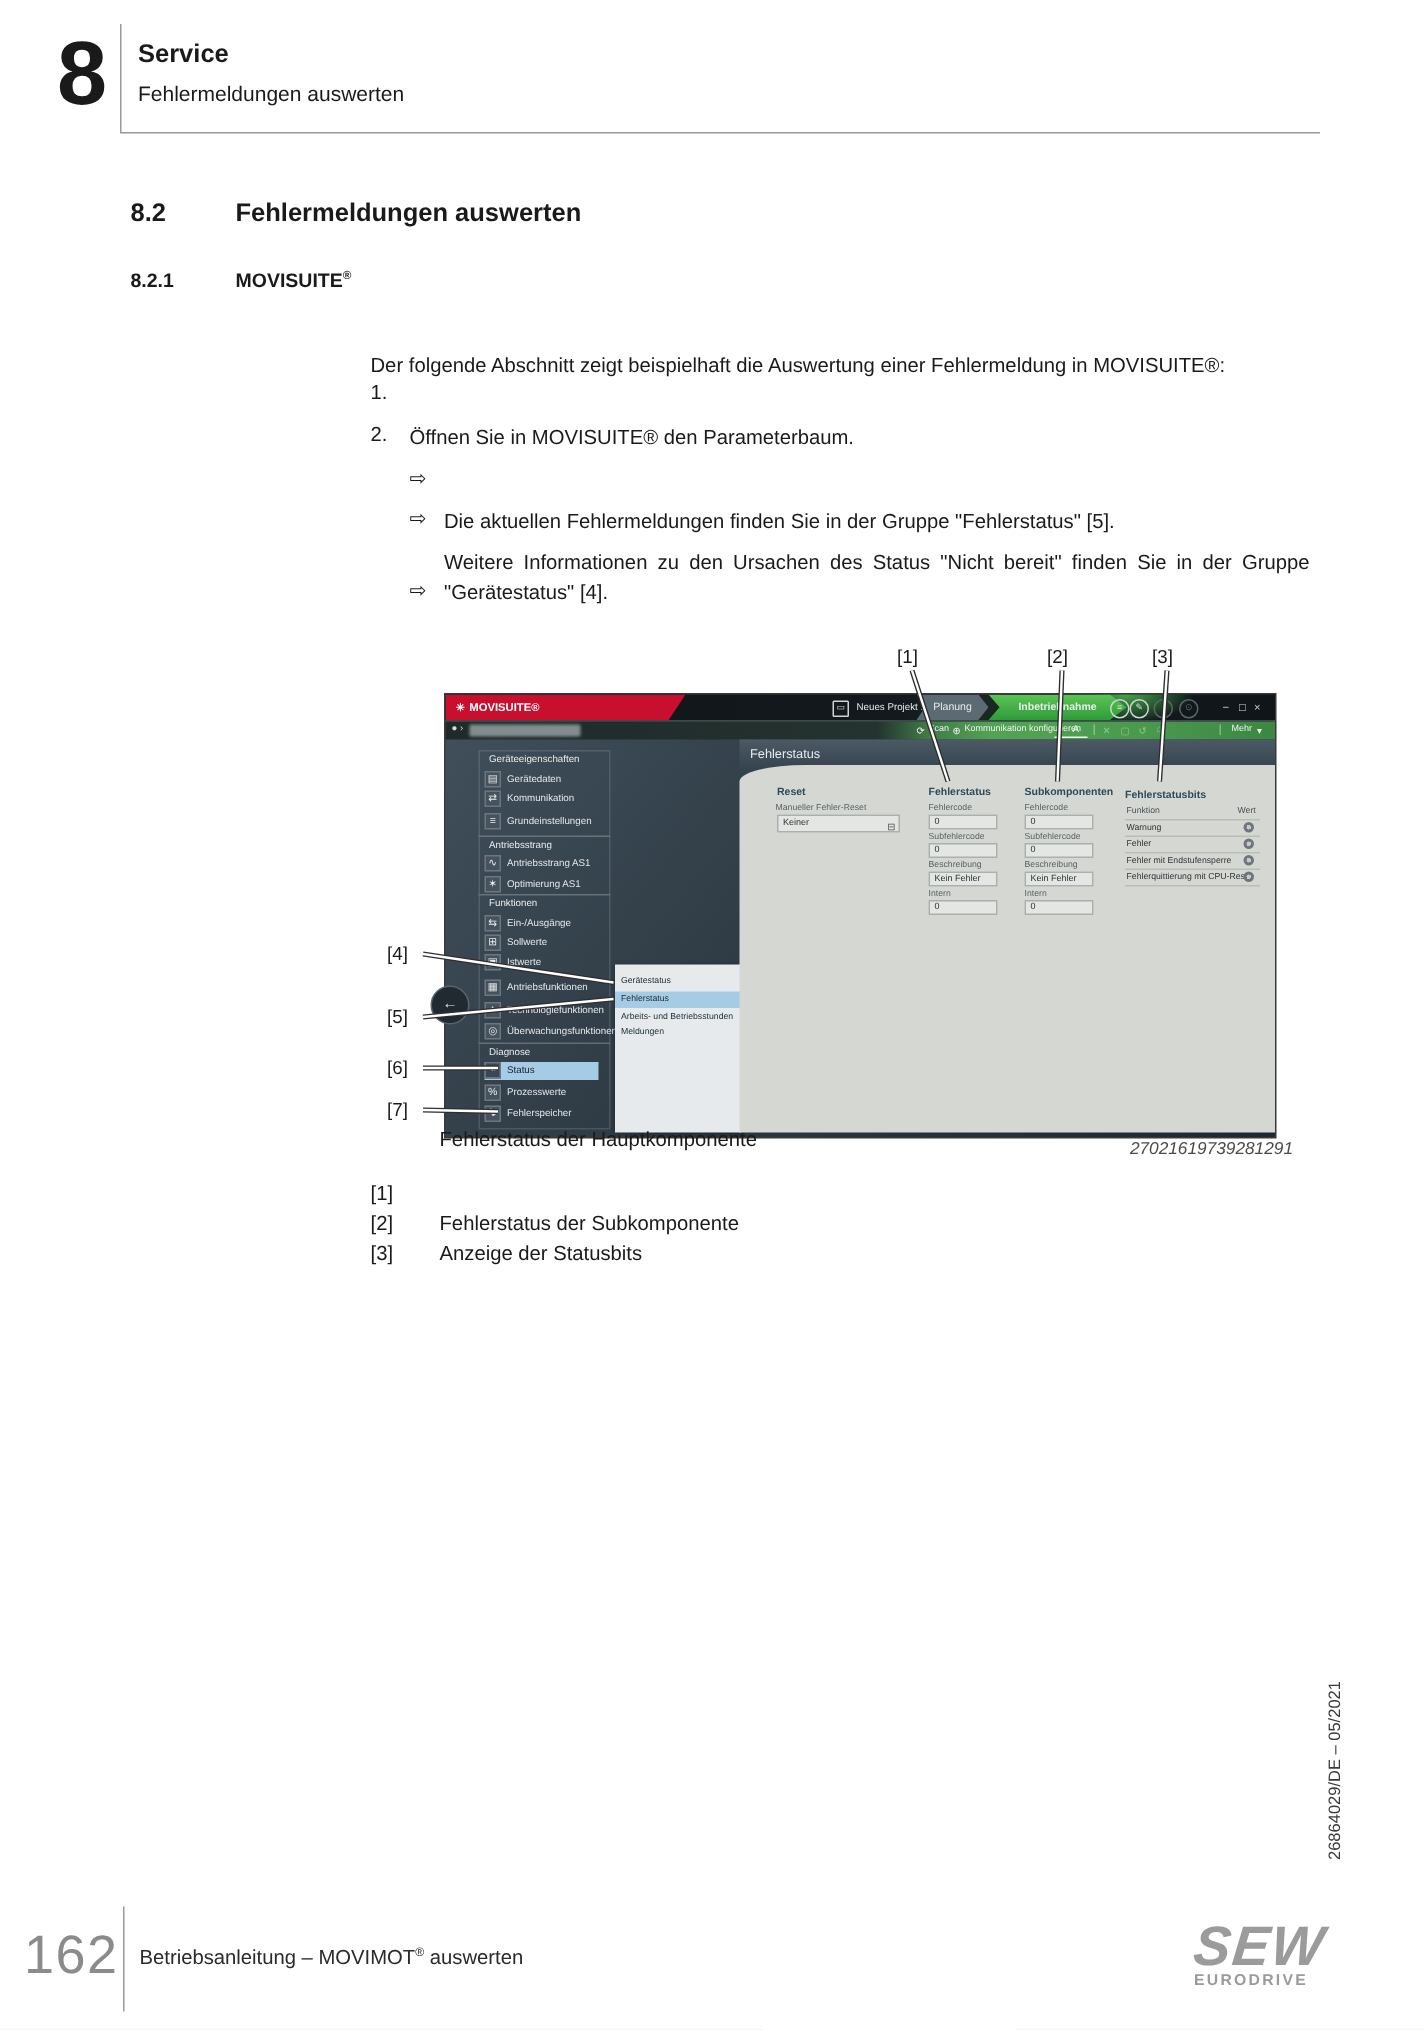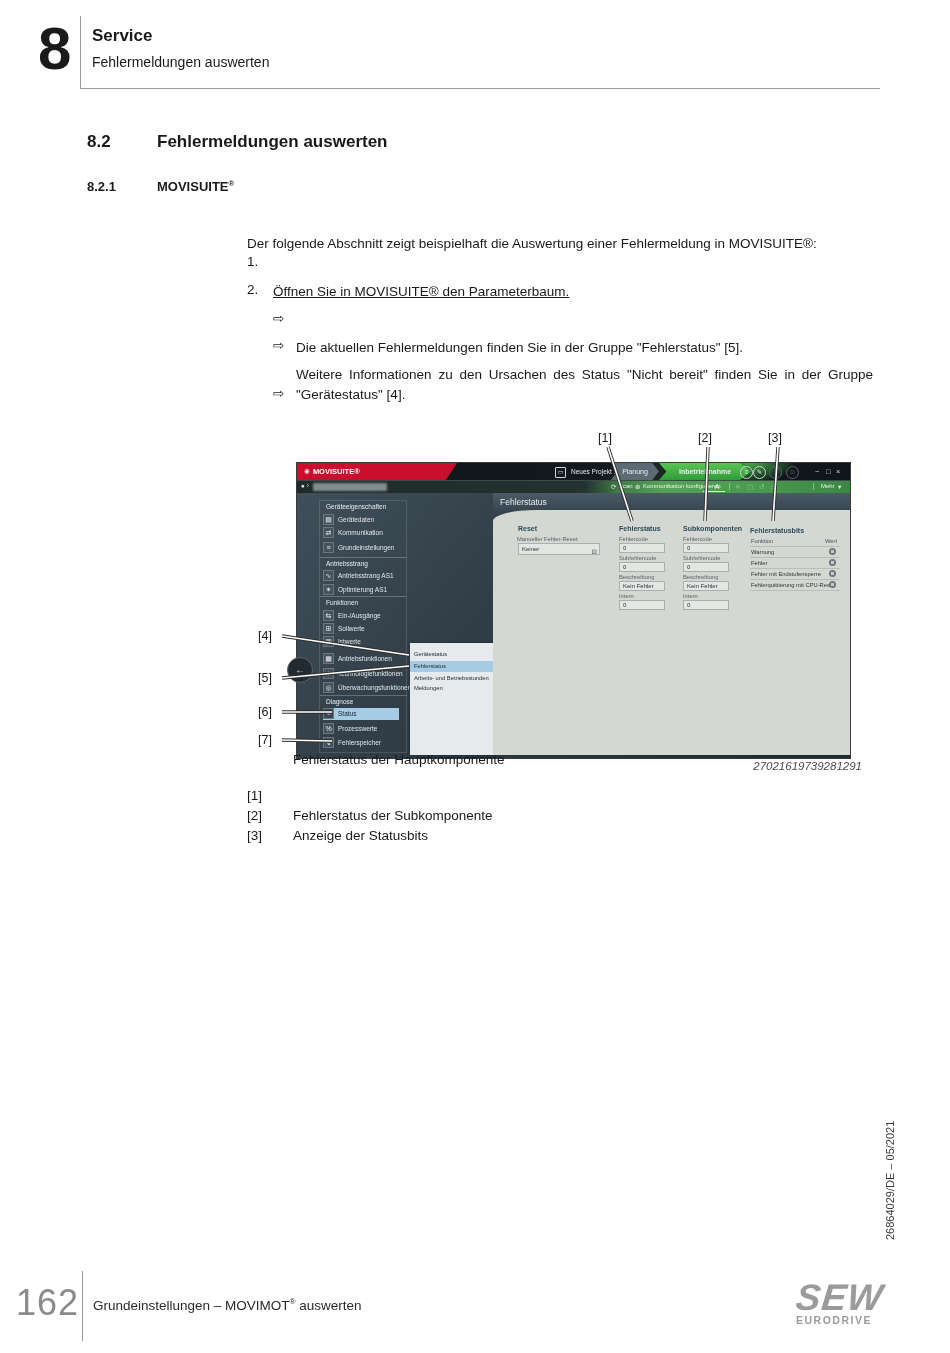--- a/index.html
+++ b/index.html
@@ -17,21 +17,21 @@
   
   .h82-num{left:87px;top:132px;font-size:17px;font-weight:bold;}
   .h82-title{left:157px;top:132px;font-size:17px;font-weight:bold;}
   .h821-num{left:87px;top:179px;font-size:13px;font-weight:bold;}
   .h821-title{left:157px;top:179px;font-size:13px;font-weight:bold;}
   sup{font-size:60%;}
 
   .body-text{font-size:13.5px;line-height:20px;text-align:justify;margin-top:28px;}
   .intro{left:247px;top:206px;width:626px;}
   .step-num{left:247px;font-size:13.5px;}
-  .step-text{left:273px;width:600px;text-decoration:underline;}
+  .step-text{left:273px;width:600px;}
   .result-arrow{left:273px;font-size:13.5px;color:#1a1a1a;}
   .result-text{left:296px;width:577px;}
   b{font-weight:normal;}
 
   
   .callout{font-size:12.5px;color:#1a1a1a;}
   .fig-number{left:600px;top:760px;width:262px;text-align:right;font-size:11.5px;
               font-style:italic;color:#4a4a4a;}
   .legend-ref{left:247px;font-size:13.5px;}
   .legend-text{left:293px;font-size:13.5px;}
@@ -339,20 +339,20 @@
   <div class="abs fig-number">27021619739281291</div>
   <div class="abs legend-ref" style="top:788px">[1]</div>
   <div class="abs legend-text" style="top:752px">Fehlerstatus der Hauptkomponente</div>
   <div class="abs legend-ref" style="top:808px">[2]</div>
   <div class="abs legend-text" style="top:808px">Fehlerstatus der Subkomponente</div>
   <div class="abs legend-ref" style="top:828px">[3]</div>
   <div class="abs legend-text" style="top:828px">Anzeige der Statusbits</div>
 
   <div class="abs page-num">162</div>
   <div class="abs foot-vline"></div>
-  <div class="abs foot-text"><span>Grundeinstellungen – MOVIMOT</span><sup>®</sup><span> auswerten</span></div>
+  <div class="abs foot-text"><span>Betriebsanleitung – MOVIMOT</span><sup>®</sup><span> auswerten</span></div>
   <div class="abs sew-logo">
     <div class="sew-main">SEW</div>
     <div class="sew-sub">EURODRIVE</div>
   </div>
   <div class="abs vert-code">26864029/DE – 05/2021</div>
 
 </div>
 
 </body></html>

